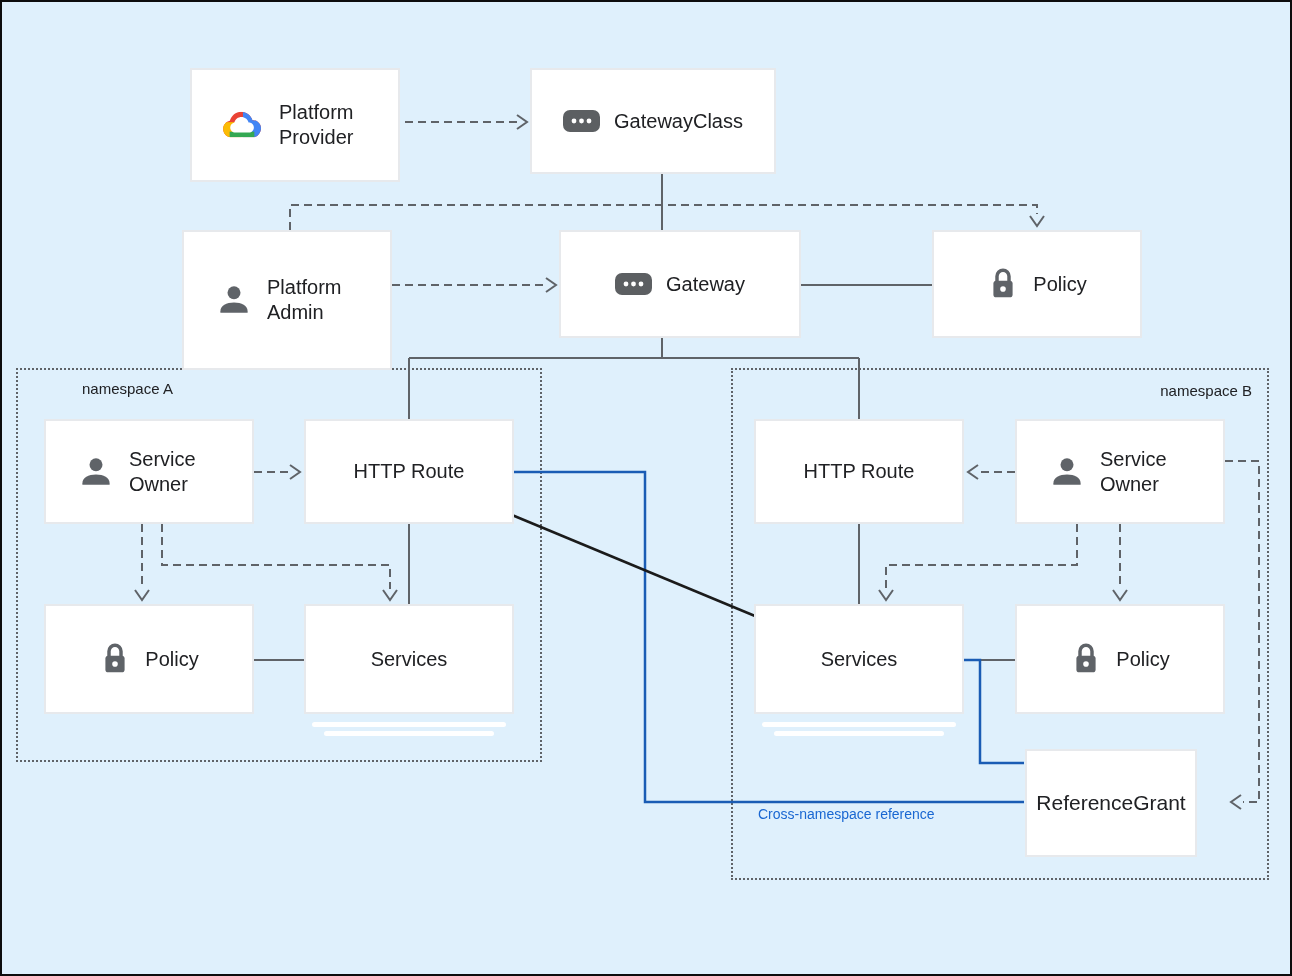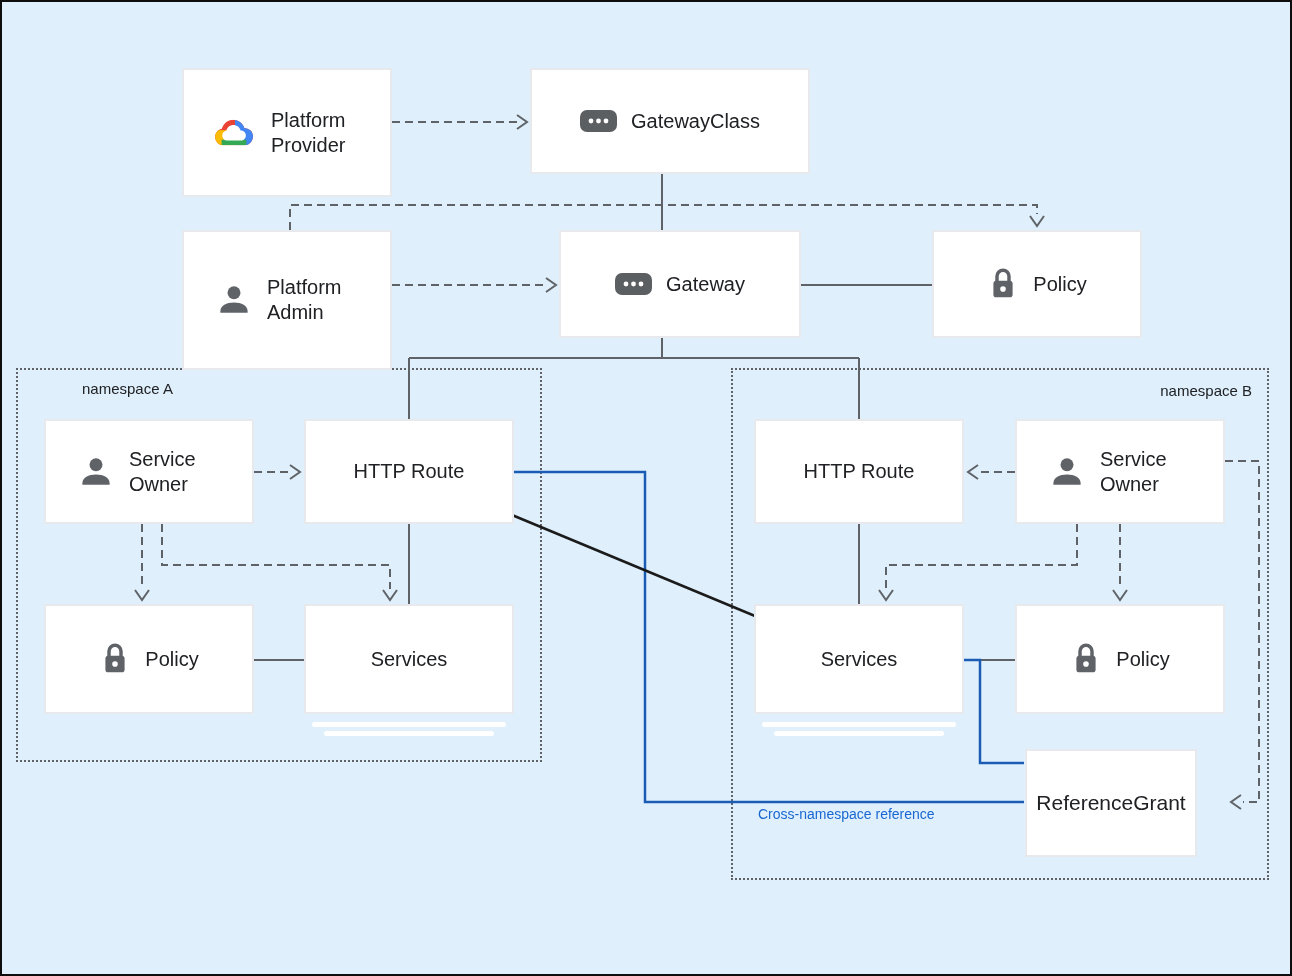--- a/index.html
+++ b/index.html
@@ -80,41 +80,41 @@
       <path class="arrowhead" d="M288 463 L298 470 L288 477"></path>
       <path class="arrowhead" d="M133 588 L140 598 L147 588"></path>
       <path class="arrowhead" d="M381 588 L388 598 L395 588"></path>
       <path class="arrowhead" d="M976 463 L966 470 L976 477"></path>
       <path class="arrowhead" d="M877 588 L884 598 L891 588"></path>
       <path class="arrowhead" d="M1111 588 L1118 598 L1125 588"></path>
       <path class="arrowhead" d="M1239 793 L1229 800 L1239 807"></path>
     </g>
   </svg>
 
-  <div class="node" style="left:180px;top:66px;width:210px;height:129px">
+  <div class="node" style="left:188px;top:66px;width:210px;height:114px">
     <span class="icon">
       <svg width="46" height="38" viewBox="0 0 48 40">
         <defs>
             <clipPath id="gc">
               <path d="M13 33c-4.9 0-8.8-3.9-8.8-8.8 0-4.2 3-7.8 7-8.6C12.8 10 17.5 6 23 6c5.7 0 10.6 3.8 12 9h.6c4.7 0 8.4 3.8 8.4 8.5S40.3 33 35.6 33H13z"></path>
             </clipPath>
           </defs>
         <g clip-path="url(#gc)">
           <rect x="0" y="0" width="48" height="40" fill="#ea4335"></rect>
           <rect x="25" y="0" width="23" height="40" fill="#4285f4"></rect>
           <rect x="0" y="17" width="23" height="23" fill="#fbbc05"></rect>
           <rect x="11" y="27" width="26" height="13" fill="#34a853"></rect>
         </g>
         <path fill="#fff" d="M17 28c-3 0-5.4-2.4-5.4-5.4 0-2.6 1.9-4.8 4.4-5.3.9-3.3 3.9-5.6 7.4-5.6 3.6 0 6.6 2.4 7.5 5.7h.4c2.9 0 5.2 2.3 5.2 5.2S34.2 28 31.3 28H17z"></path>
       </svg>
     </span>
     <span class="label wrap">Platform Provider</span>
   </div>
 
-  <div class="node" style="left:528px;top:66px;width:280px;height:106px">
+  <div class="node" style="left:528px;top:66px;width:246px;height:106px">
     <span class="icon">
       <svg width="37" height="22" viewBox="0 0 37 22">
         <rect x="0" y="0" width="37" height="22" rx="7" fill="#5c5f62"></rect>
         <circle cx="11" cy="11" r="2.4" fill="#fff"></circle>
           <circle cx="18.5" cy="11" r="2.4" fill="#fff"></circle>
           <circle cx="26" cy="11" r="2.4" fill="#fff"></circle>
       </svg>
     </span>
     <span class="label">GatewayClass</span>
   </div>

